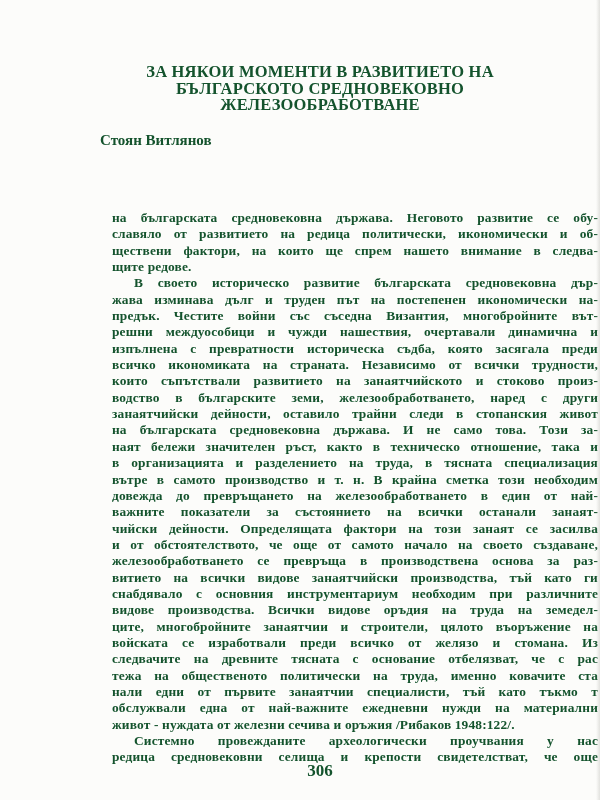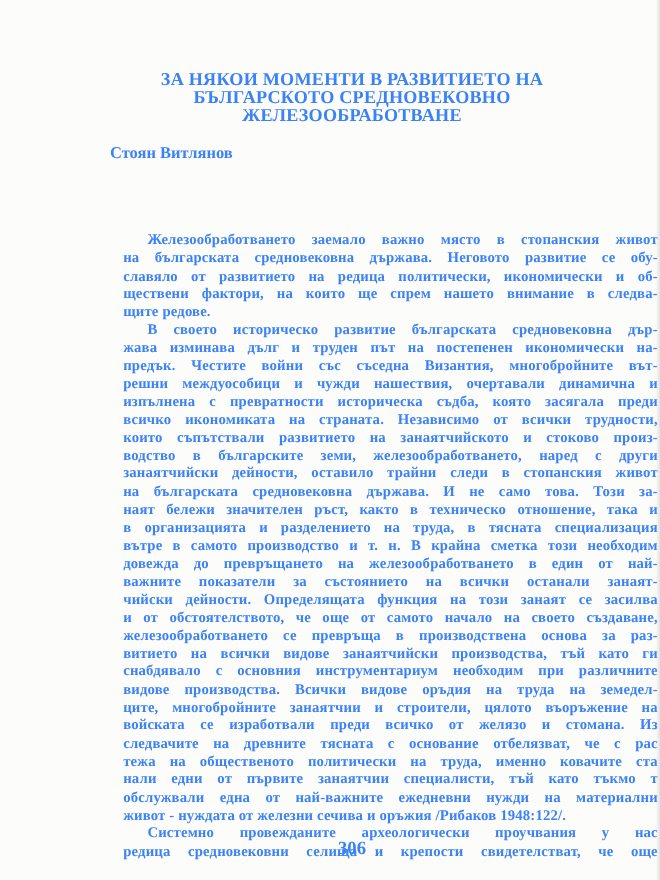--- a/index.html
+++ b/index.html
@@ -8,21 +8,21 @@
       width: 600px;
       height: 800px;
       background: #fdfdfb;
       overflow: hidden;
     }
     .page {
       position: relative;
       width: 600px;
       height: 800px;
       background: #fcfcfa;
-      color: #3b82f6;
+      color: #14532d;
       font-family: "DejaVu Serif", "Liberation Serif", serif;
     }
     .page::after {
       content: "";
       position: absolute;
       right: 0;
       top: 0;
       width: 4px;
       height: 800px;
       background: linear-gradient(to right, rgba(200,200,195,0), rgba(200,200,195,0.5));
@@ -92,21 +92,20 @@
     <span class="title-line">ЗА НЯКОИ МОМЕНТИ В РАЗВИТИЕТО НА</span>
     <span class="title-line">БЪЛГАРСКОТО СРЕДНОВЕКОВНО</span>
     <span class="title-line">ЖЕЛЕЗООБРАБОТВАНЕ</span>
   </div>
 
   <div class="author">Стоян Витлянов</div>
 
   <div class="body-text">
 
     <div>
-      <span class="line indent">Железообработването заемало важно място в стопанския живот</span>
       <span class="line">на българската средновековна държава. Неговото развитие се обу-</span>
       <span class="line">славяло от развитието на редица политически, икономически и об-</span>
       <span class="line">ществени фактори, на които ще спрем нашето внимание в следва-</span>
       <span class="line last">щите редове.</span>
     </div>
 
     <div>
       <span class="line indent">В своето историческо развитие българската средновековна дър-</span>
       <span class="line">жава изминава дълг и труден път на постепенен икономически на-</span>
       <span class="line">предък. Честите войни със съседна Византия, многобройните вът-</span>
@@ -115,21 +114,21 @@
       <span class="line">всичко икономиката на страната. Независимо от всички трудности,</span>
       <span class="line">които съпътствали развитието на занаятчийското и стоково произ-</span>
       <span class="line">водство в българските земи, железообработването, наред с други</span>
       <span class="line">занаятчийски дейности, оставило трайни следи в стопанския живот</span>
       <span class="line">на българската средновековна държава. И не само това. Този за-</span>
       <span class="line">наят бележи значителен ръст, както в техническо отношение, така и</span>
       <span class="line">в организацията и разделението на труда, в тясната специализация</span>
       <span class="line">вътре в самото производство и т. н. В крайна сметка този необходим</span>
       <span class="line">довежда до превръщането на железообработването в един от най-</span>
       <span class="line">важните показатели за състоянието на всички останали занаят-</span>
-      <span class="line">чийски дейности. Определящата функция на този занаят се засилва</span>
+      <span class="line">чийски дейности. Определящата фактори на този занаят се засилва</span>
       <span class="line">и от обстоятелството, че още от самото начало на своето създаване,</span>
       <span class="line">железообработването се превръща в производствена основа за раз-</span>
       <span class="line">витието на всички видове занаятчийски производства, тъй като ги</span>
       <span class="line">снабдявало с основния инструментариум необходим при различните</span>
       <span class="line">видове производства. Всички видове оръдия на труда на земедел-</span>
       <span class="line">ците, многобройните занаятчии и строители, цялото въоръжение на</span>
       <span class="line">войската се изработвали преди всичко от желязо и стомана. Из</span>
       <span class="line">следвачите на древните тясната с основание отбелязват, че с рас</span>
       <span class="line">тежа на общественото политически на труда, именно ковачите ста</span>
       <span class="line">нали едни от първите занаятчии специалисти, тъй като тъкмо т</span>

